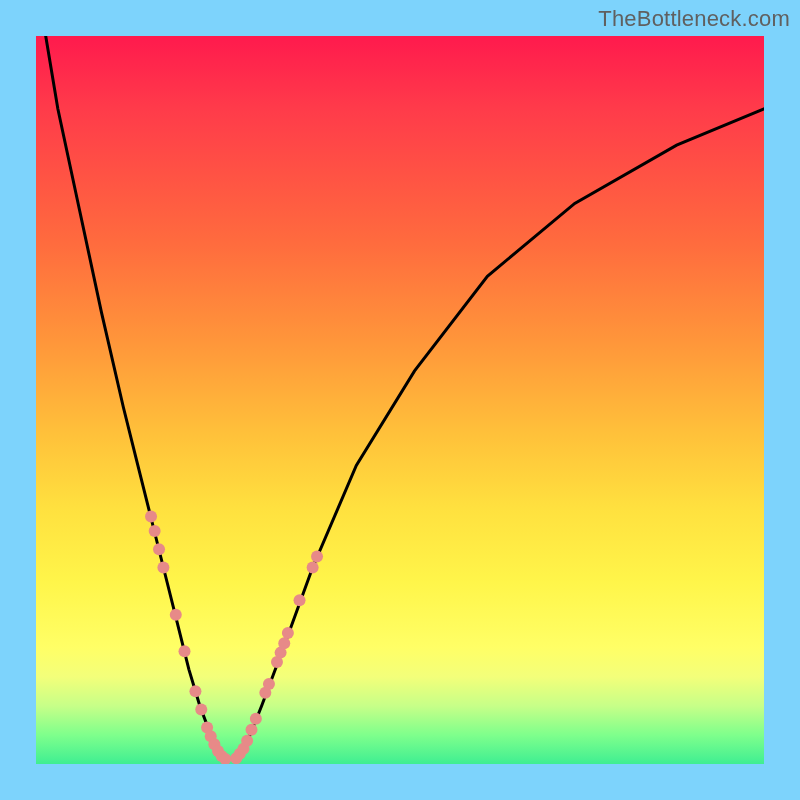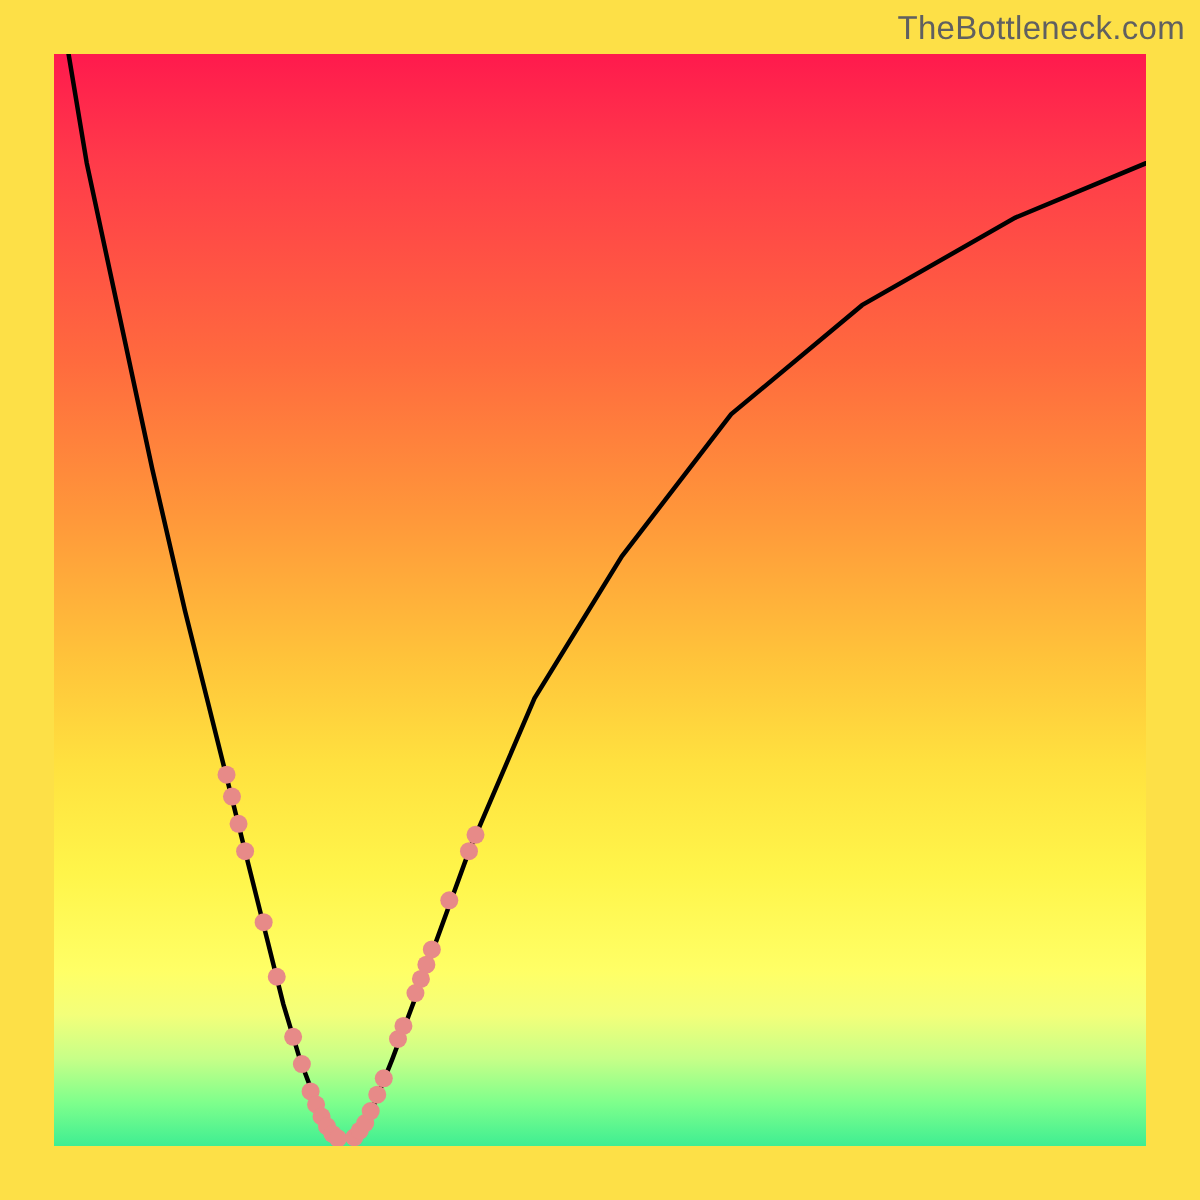--- a/index.html
+++ b/index.html
@@ -8,21 +8,21 @@
     width: 800px;
     height: 800px;
     background: #000;
     overflow: hidden;
     font-family: Arial, Helvetica, sans-serif;
   }
   .frame {
     position: absolute;
     left: 0; top: 0;
     width: 800px; height: 800px;
-    background: #fde047;
+    background: #7dd3fc;
   }
   .plot-area {
     position: absolute;
     left: 36px;
     top: 36px;
     width: 728px;
     height: 728px;
     
     background: linear-gradient(to bottom,
       #ff1a4d 0%,

